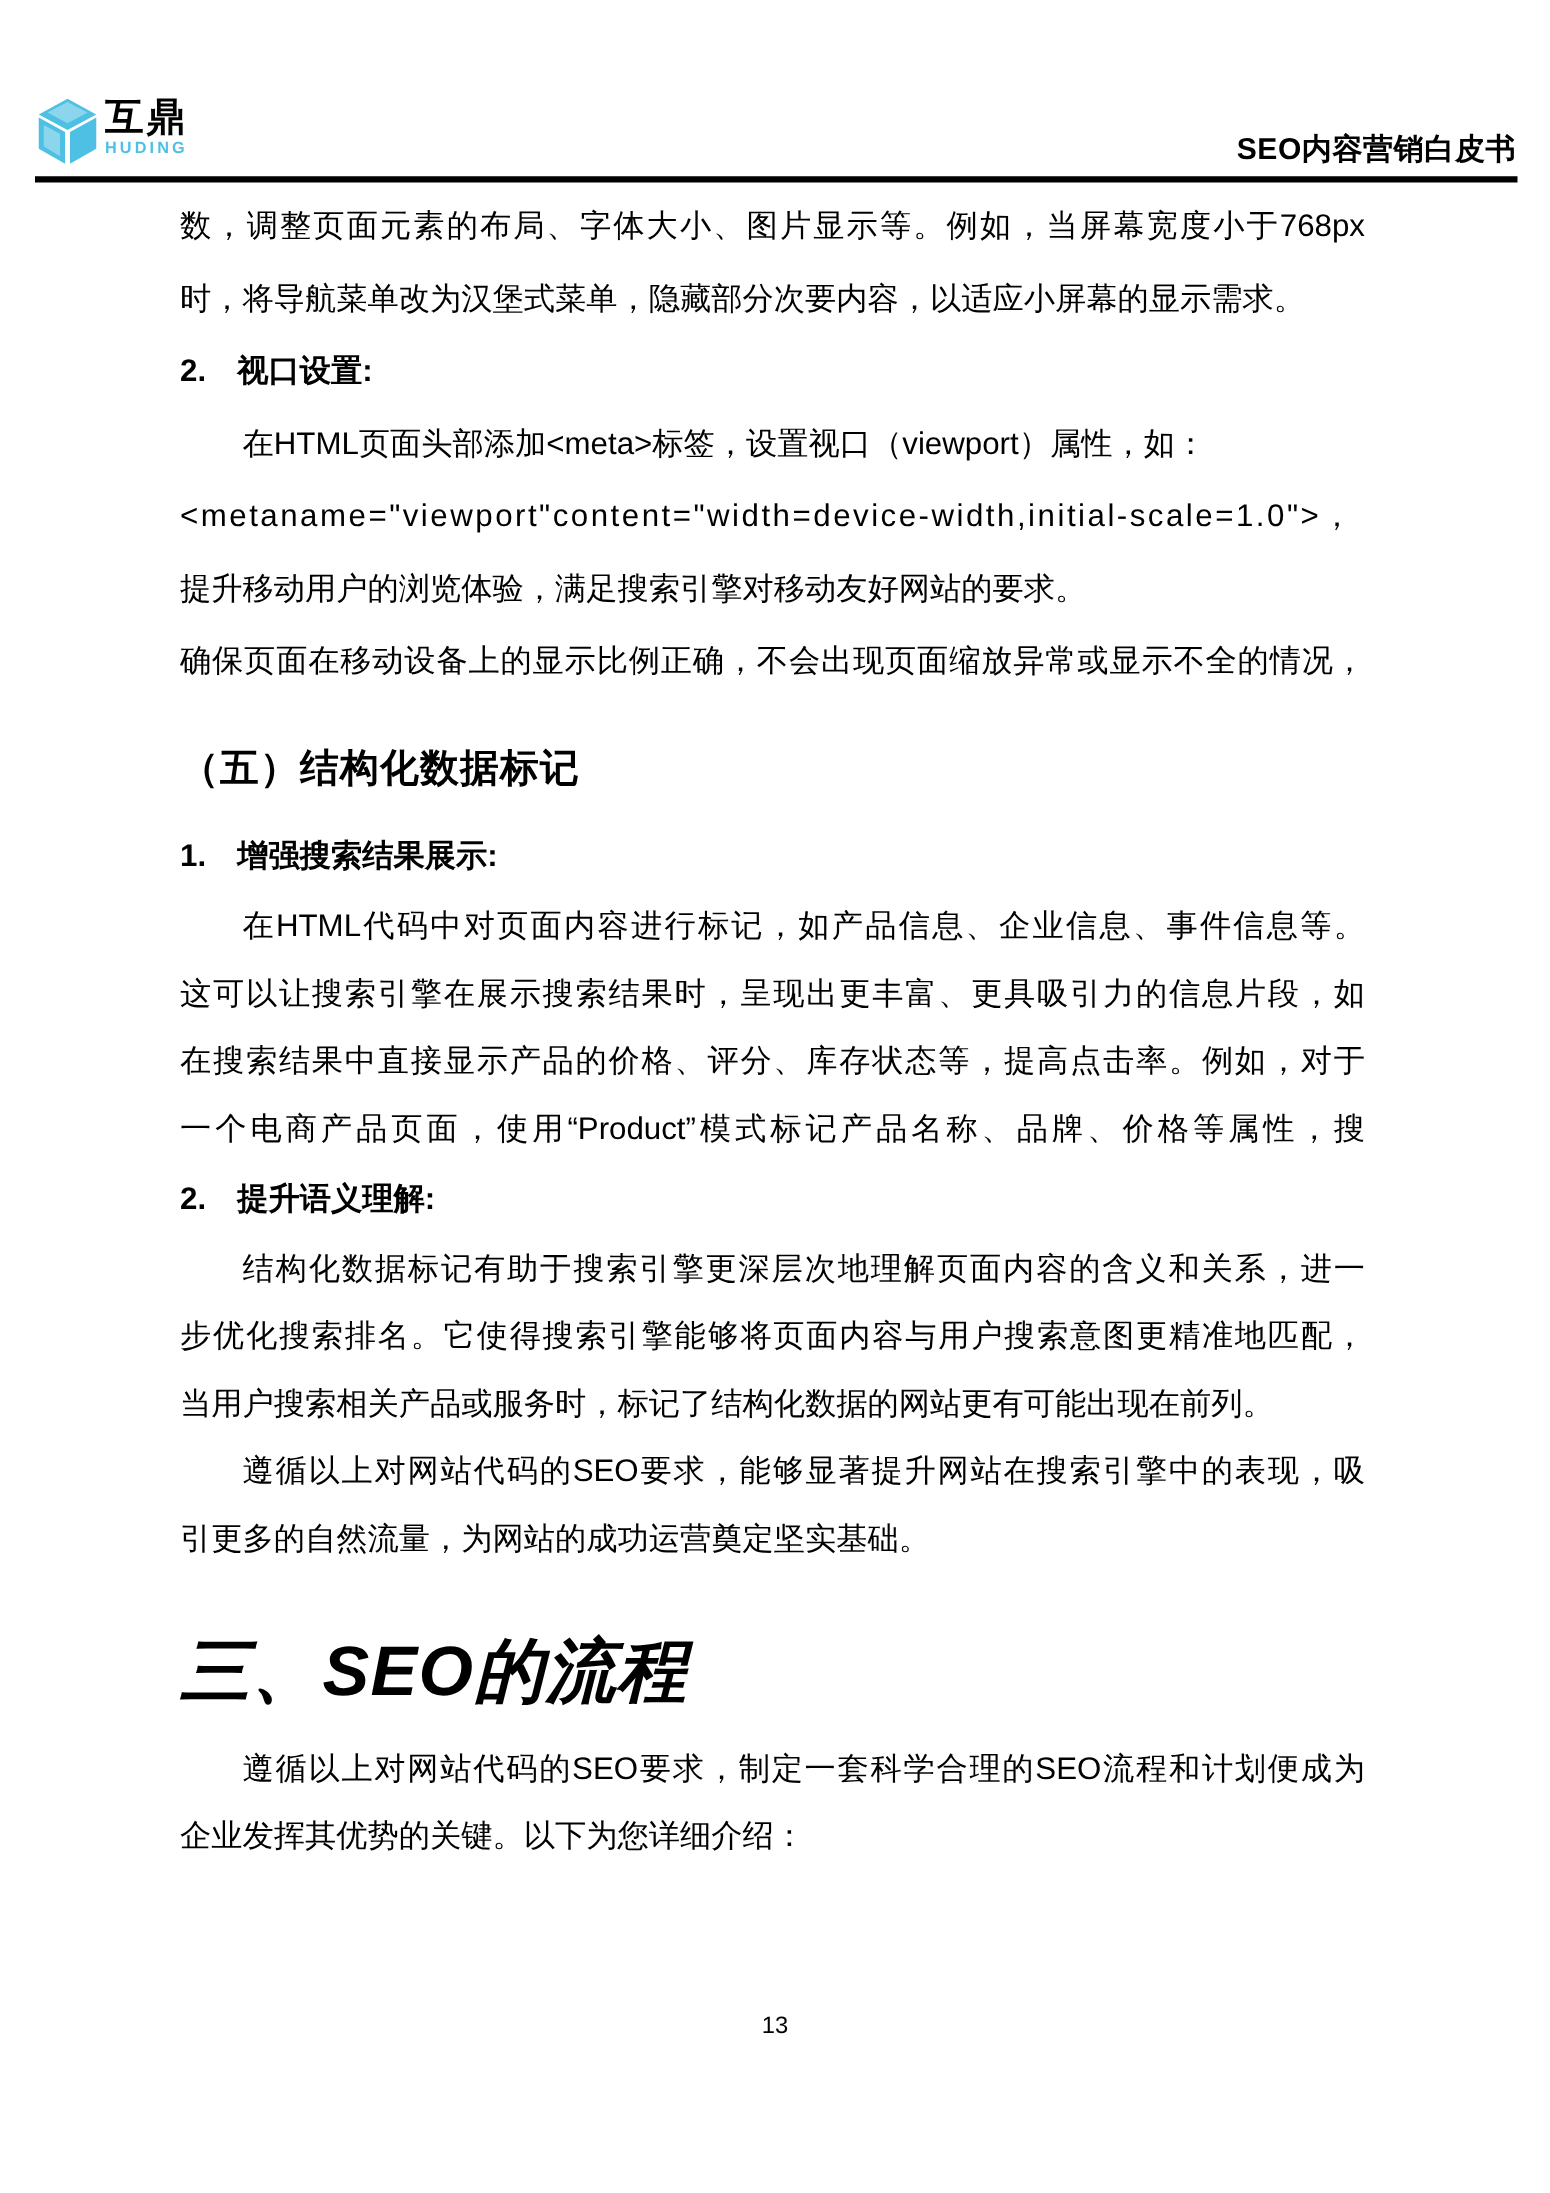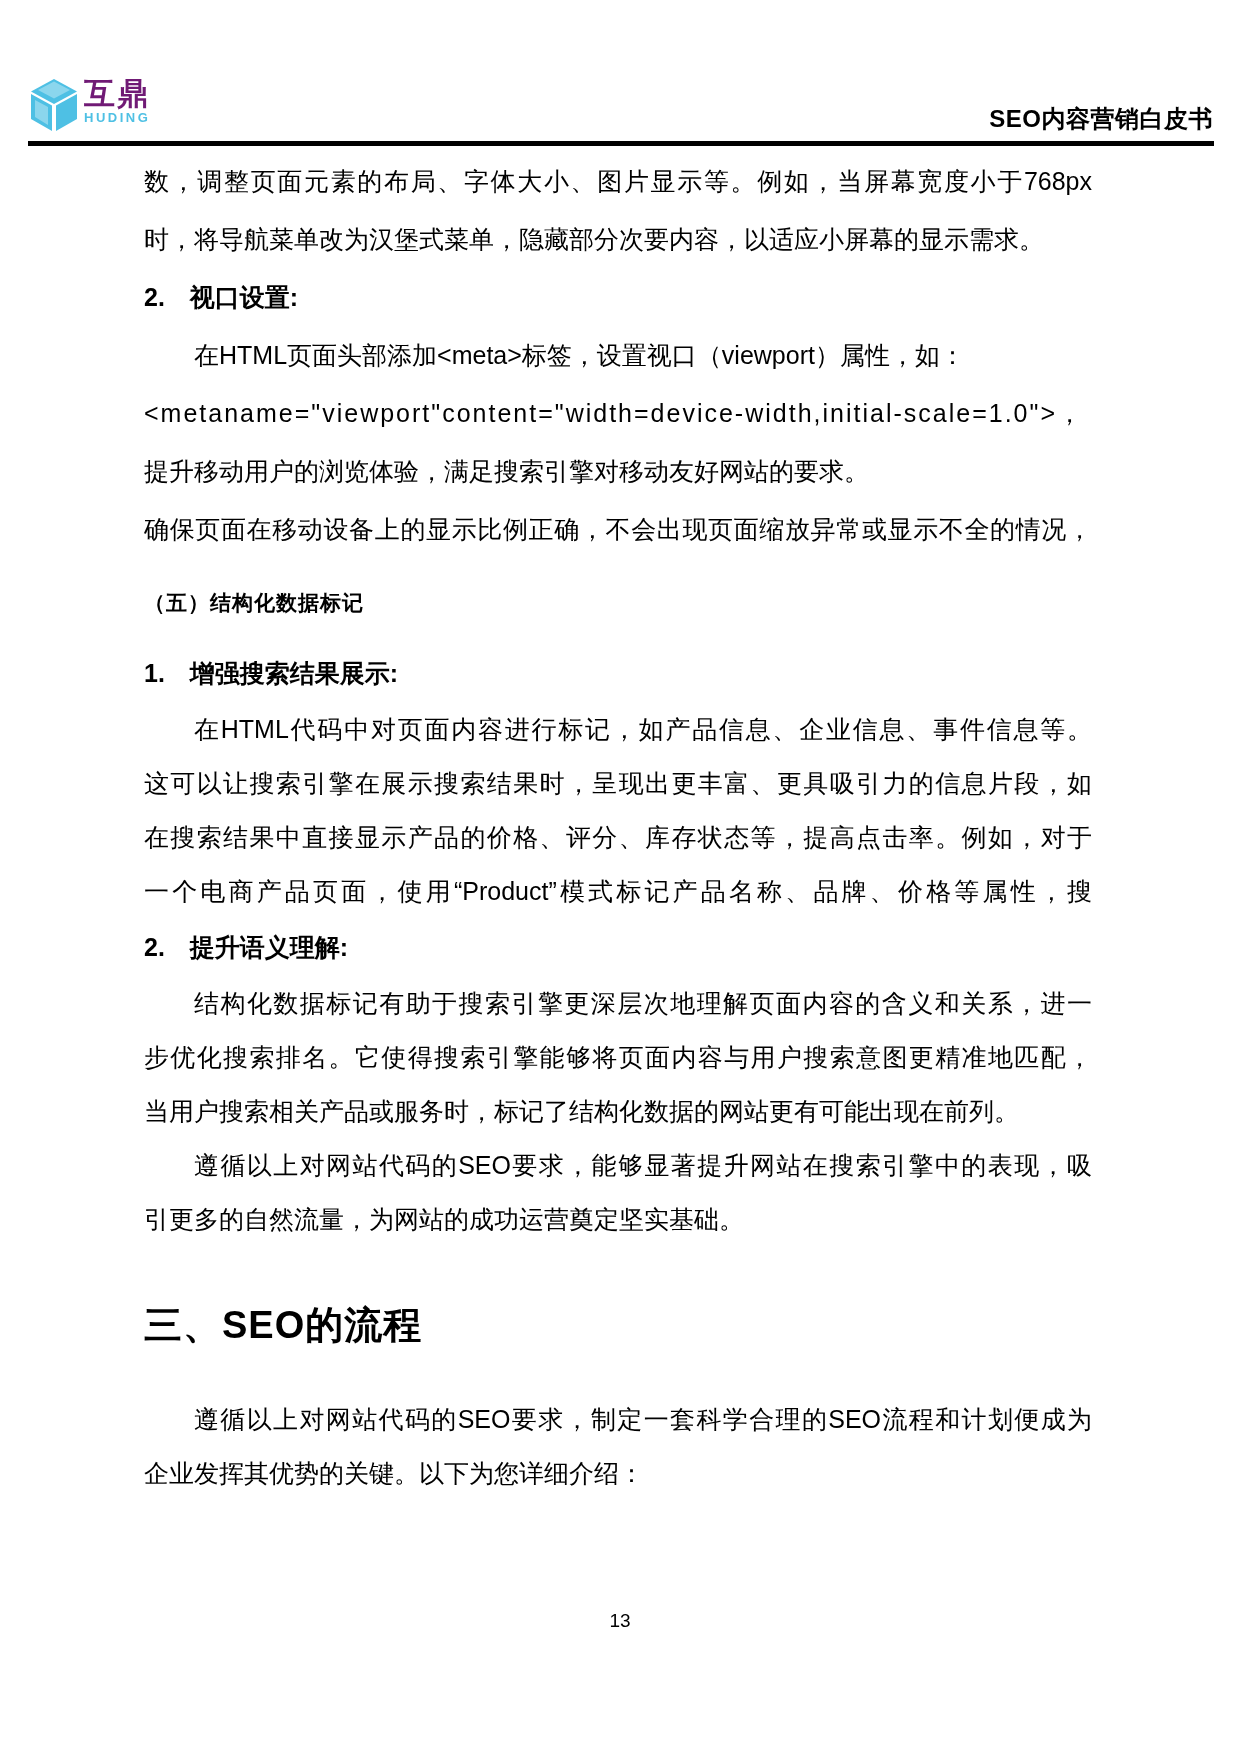--- a/index.html
+++ b/index.html
@@ -17,21 +17,21 @@
   
   .logo {
     position: absolute;
     top: 78px;
     left: 30px;
     display: flex;
     align-items: flex-start;
   }
   .logo-text { margin-left: 6px; display: flex; flex-direction: column; }
   .brand-zh {
-    color: #701a75;
+    color: #000000;
     font-size: 31px;
     font-weight: 700;
     line-height: 32px;
     letter-spacing: 2px;
   }
   .brand-en {
     color: #4EC0E4;
     font-size: 13px;
     font-weight: 700;
     letter-spacing: 2.5px;
@@ -80,33 +80,34 @@
 
   .h-num {
     font-weight: 700;
     font-size: 25px;
     line-height: 58px;
     height: 58px;
   }
   .s2 .h-num { line-height: 58px; height: 58px; }
   .h-sec {
     font-weight: 700;
-    font-size: 21px;
+    font-size: 31px;
     line-height: 46px;
-    margin-top: 22px;
+    margin-top: 34px;
     margin-bottom: 18px;
     letter-spacing: 1px;
   }
   .h-chapter {
     font-weight: 700;
-    font-size: 38px;
+    font-size: 56px;
     line-height: 62px;
     margin-top: 48px;
-    margin-bottom: 36px;
+    margin-bottom: 20px;
     letter-spacing: 1px;
+    font-style: italic;
   }
 
   
   .page-number {
     position: absolute;
     top: 1610px;
     left: 0;
     width: 100%;
     text-align: center;
     font-size: 19px;

